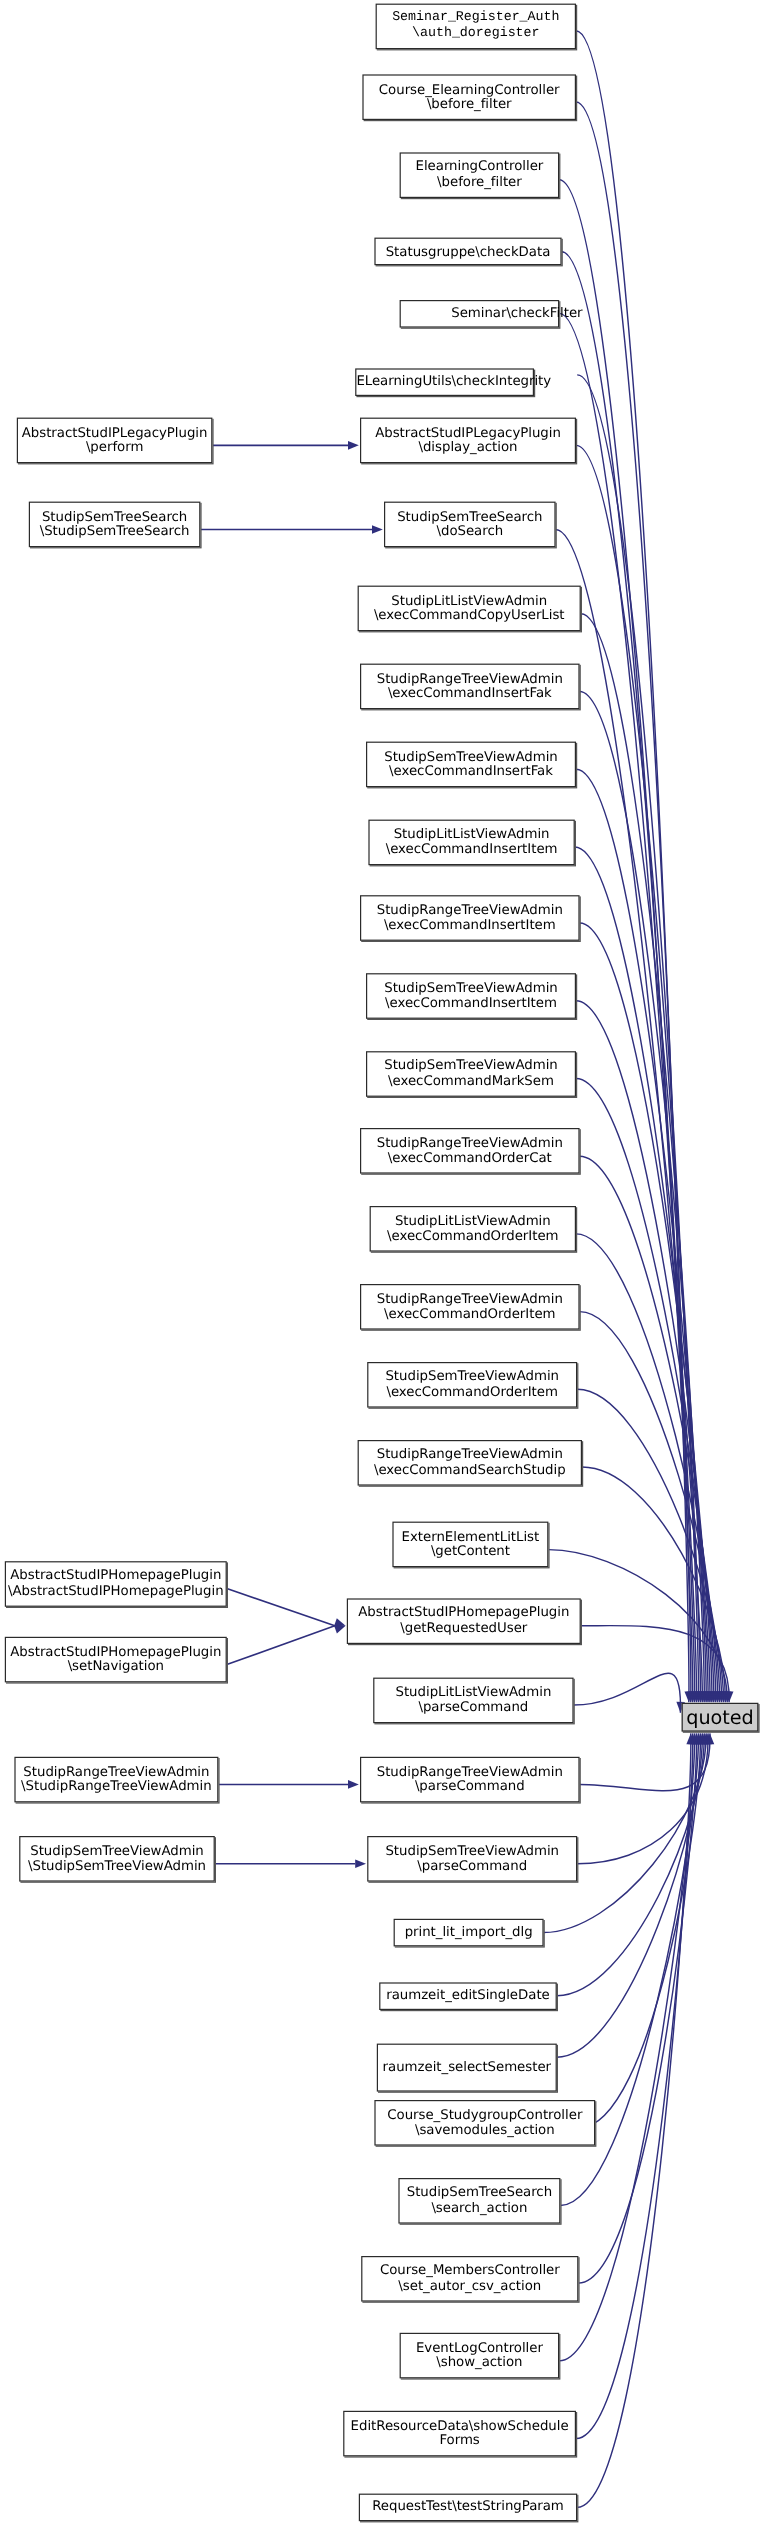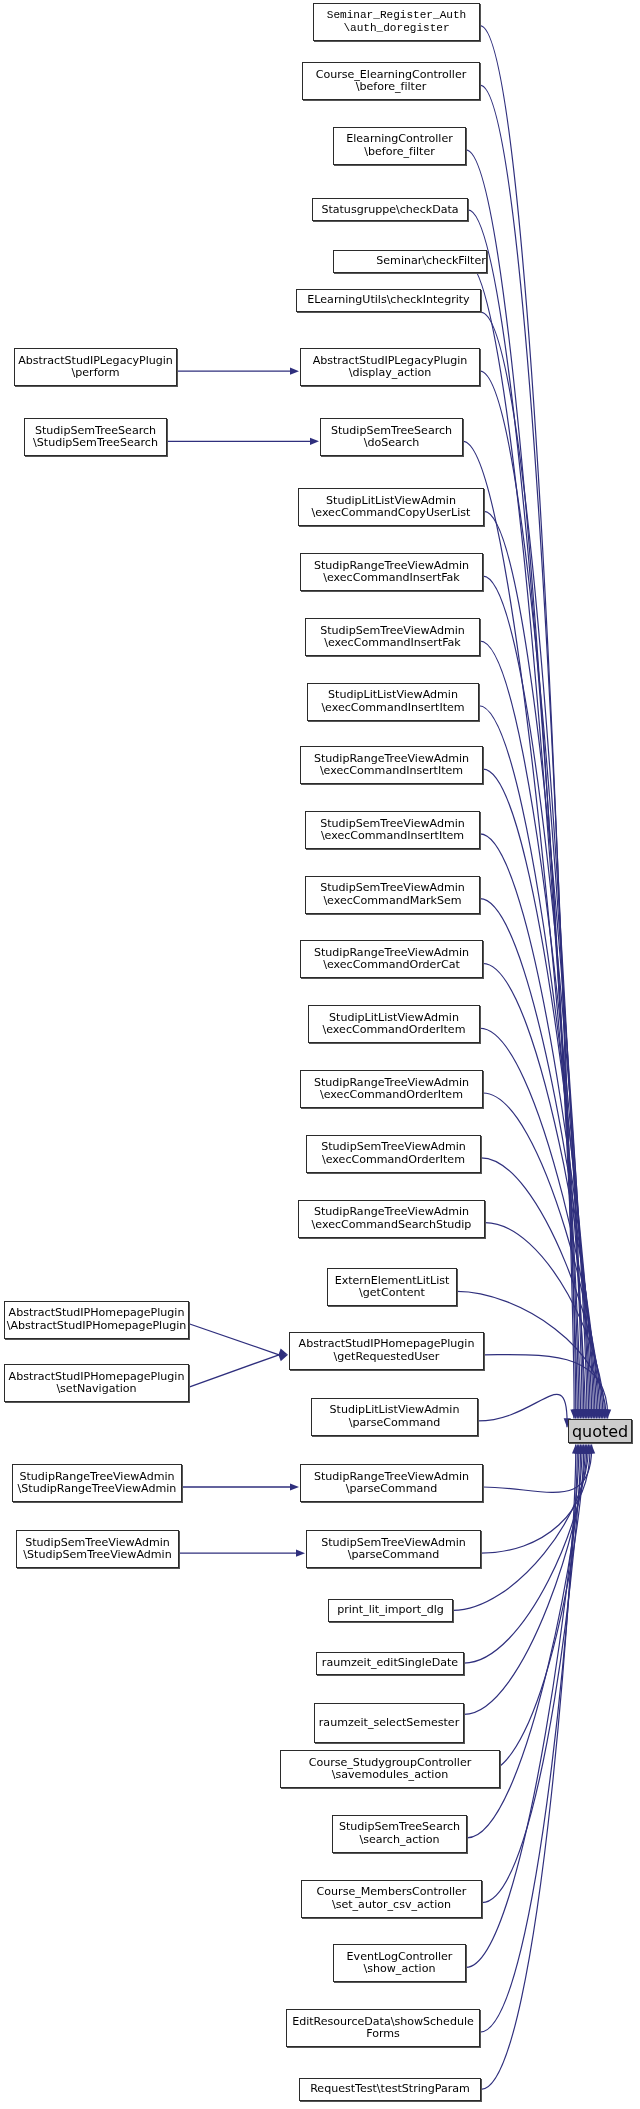--- a/index.html
+++ b/index.html
@@ -122,22 +122,22 @@
       <polygon points="305,1553.1381957773513 296,1549.5381957773513 296,1556.7381957773512" fill="#2f2f7d"></polygon>
     </svg>
 <div class="node target" style="left: 568px; top: 1419.49px; width: 64px; height: 24px;"><span>quoted</span></div>
     <div class="node" style="left: 313px; top: 2.69866px; width: 167px; height: 38px; font-family: Liberation Mono, monospace;"><span>Seminar_Register_Auth
 \auth_doregister</span></div>
     <div class="node" style="left: 302px; top: 62.0691px; width: 178px; height: 38px;"><span>Course_ElearningController
 \before_filter</span></div>
     <div class="node" style="left: 333px; top: 126.837px; width: 133px; height: 38px;"><span>ElearningController
 \before_filter</span></div>
     <div class="node" style="left: 312px; top: 198.351px; width: 156px; height: 23px;"><span>Statusgruppe\checkData</span></div>
-    <div class="node" style="left: 333px; top: 249.626px; width: 154px; height: 23px; padding-left: 42px;"><span>Seminar\checkFilter</span></div>
-    <div class="node" style="left: 296px; top: 289px; width: 185px; height: 23px; justify-content: flex-end;"><span>ELearningUtils\checkIntegrity</span></div>
+    <div class="node" style="left: 333px; top: 249.626px; width: 133px; height: 23px; padding-left: 42px;"><span>Seminar\checkFilter</span></div>
+    <div class="node" style="left: 296px; top: 307px; width: 149px; height: 23px; justify-content: flex-end;"><span>ELearningUtils\checkIntegrity</span></div>
     <div class="node" style="left: 300px; top: 348.127px; width: 180px; height: 38px;"><span>AbstractStudIPLegacyPlugin
 \display_action</span></div>
     <div class="node" style="left: 320px; top: 418.292px; width: 143px; height: 38px;"><span>StudipSemTreeSearch
 \doSearch</span></div>
     <div class="node" style="left: 298px; top: 488.457px; width: 186px; height: 38px;"><span>StudipLitListViewAdmin
 \execCommandCopyUserList</span></div>
     <div class="node" style="left: 300px; top: 553.225px; width: 183px; height: 38px;"><span>StudipRangeTreeViewAdmin
 \execCommandInsertFak</span></div>
     <div class="node" style="left: 305px; top: 617.992px; width: 175px; height: 38px;"><span>StudipSemTreeViewAdmin
 \execCommandInsertFak</span></div>
@@ -165,21 +165,21 @@
 \getRequestedUser</span></div>
     <div class="node" style="left: 311px; top: 1397.9px; width: 167px; height: 38px;"><span>StudipLitListViewAdmin
 \parseCommand</span></div>
     <div class="node" style="left: 300px; top: 1464.02px; width: 183px; height: 38px;"><span>StudipRangeTreeViewAdmin
 \parseCommand</span></div>
     <div class="node" style="left: 306px; top: 1530.14px; width: 175px; height: 38px;"><span>StudipSemTreeViewAdmin
 \parseCommand</span></div>
     <div class="node" style="left: 328px; top: 1598.95px; width: 125px; height: 23px;"><span>print_lit_import_dlg</span></div>
     <div class="node" style="left: 316px; top: 1651.58px; width: 148px; height: 23px;"><span>raumzeit_editSingleDate</span></div>
     <div class="node" style="left: 314px; top: 1702.85px; width: 150px; height: 40px;"><span>raumzeit_selectSemester</span></div>
-    <div class="node" style="left: 280px; top: 1750.08px; width: 220px; height: 38px;"><span>Course_StudygroupController
+    <div class="node" style="left: 312px; top: 1750.08px; width: 184px; height: 38px;"><span>Course_StudygroupController
 \savemodules_action</span></div>
     <div class="node" style="left: 332px; top: 1814.85px; width: 135px; height: 38px;"><span>StudipSemTreeSearch
 \search_action</span></div>
     <div class="node" style="left: 301px; top: 1879.61px; width: 181px; height: 38px;"><span>Course_MembersController
 \set_autor_csv_action</span></div>
     <div class="node" style="left: 333px; top: 1944.38px; width: 133px; height: 38px;"><span>EventLogController
 \show_action</span></div>
     <div class="node" style="left: 286px; top: 2009.15px; width: 194px; height: 38px;"><span>EditResourceData\showSchedule
 Forms</span></div>
     <div class="node" style="left: 299px; top: 2077.97px; width: 182px; height: 23px;"><span>RequestTest\testStringParam</span></div>

